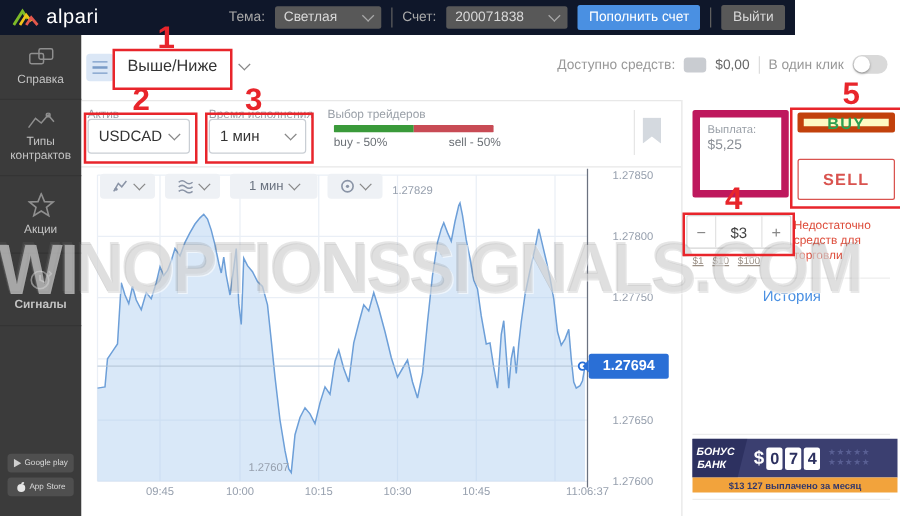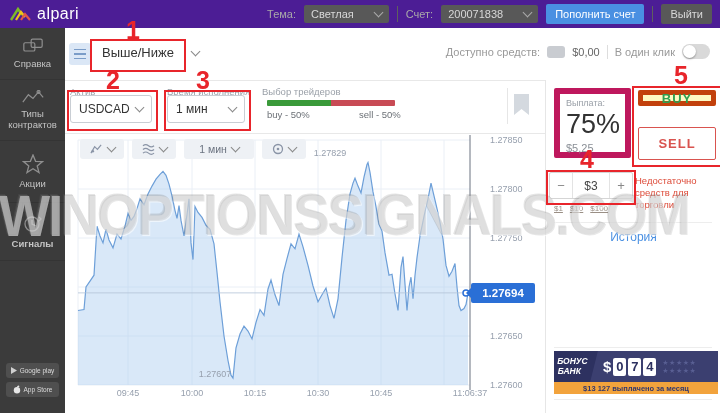--- a/index.html
+++ b/index.html
@@ -1,20 +1,20 @@
 <!DOCTYPE html>
 <html><head>
 <meta charset="utf-8">
 <style>
   html,body{margin:0;padding:0;}
   body{font-family:"Liberation Sans",sans-serif;}
   #app{position:relative;width:720px;height:413px;background:#fff;overflow:hidden;}
 
   
-  .topbar{position:absolute;left:0;top:0;width:720px;height:28px;background:#4c1d95;display:flex;align-items:center;z-index:5;justify-content:flex-end;}
+  .topbar{position:absolute;left:0;top:0;width:636px;height:28px;background:#0f172a;display:flex;align-items:center;z-index:5;justify-content:flex-end;}
   .logo{display:flex;align-items:center;gap:5px;margin-left:10px;}
   .logo-text{color:#fff;font-size:16px;letter-spacing:.5px;}
   .topbar-right{margin-left:auto;display:flex;align-items:center;gap:8px;margin-right:8px;}
   .tb-label{color:#a9a9a9;font-size:11px;}
   .tb-select{background:#585858;color:#d8d8d8;border-radius:2px;height:18px;display:flex;align-items:center;padding:0 7px;gap:21px;font-size:11px;cursor:pointer;}
   .tb-divider{width:1px;height:16px;background:#5f5f5f;}
   .btn-deposit{background:#4a90e2;color:#fff;border-radius:2px;height:20px;display:flex;align-items:center;padding:0 9px;font-size:11px;cursor:pointer;}
   .btn-logout{background:#585858;color:#d8d8d8;border-radius:2px;height:20px;display:flex;align-items:center;padding:0 9px;font-size:11px;cursor:pointer;}
   .chev{width:6px;height:6px;border-right:1.5px solid #aaa;border-bottom:1.5px solid #aaa;transform:rotate(45deg);margin-top:-3px;}
   .chev.dark{border-color:#888;}
@@ -277,21 +277,20 @@
             <circle cx="6" cy="6" r="1.3" fill="#8a94a6" stroke="none"></circle>
           </svg>
         <span class="chev dark"></span>
       </div>
       <div class="price-tag">1.27694</div>
     </div>
 
     <div class="panel">
       <div class="payout-card">
         <div class="payout-label">Выплата:</div>
-        <div class="payout-pct">75%</div>
         <div class="payout-amt">$5,25</div>
       </div>
       <div class="btn-buy">BUY</div>
       <div class="btn-sell">SELL</div>
       <div class="stepper">
         <div class="step-btn minus">−</div>
         <div class="step-val">$3</div>
         <div class="step-btn plus">+</div>
       </div>
       <div class="quick">

